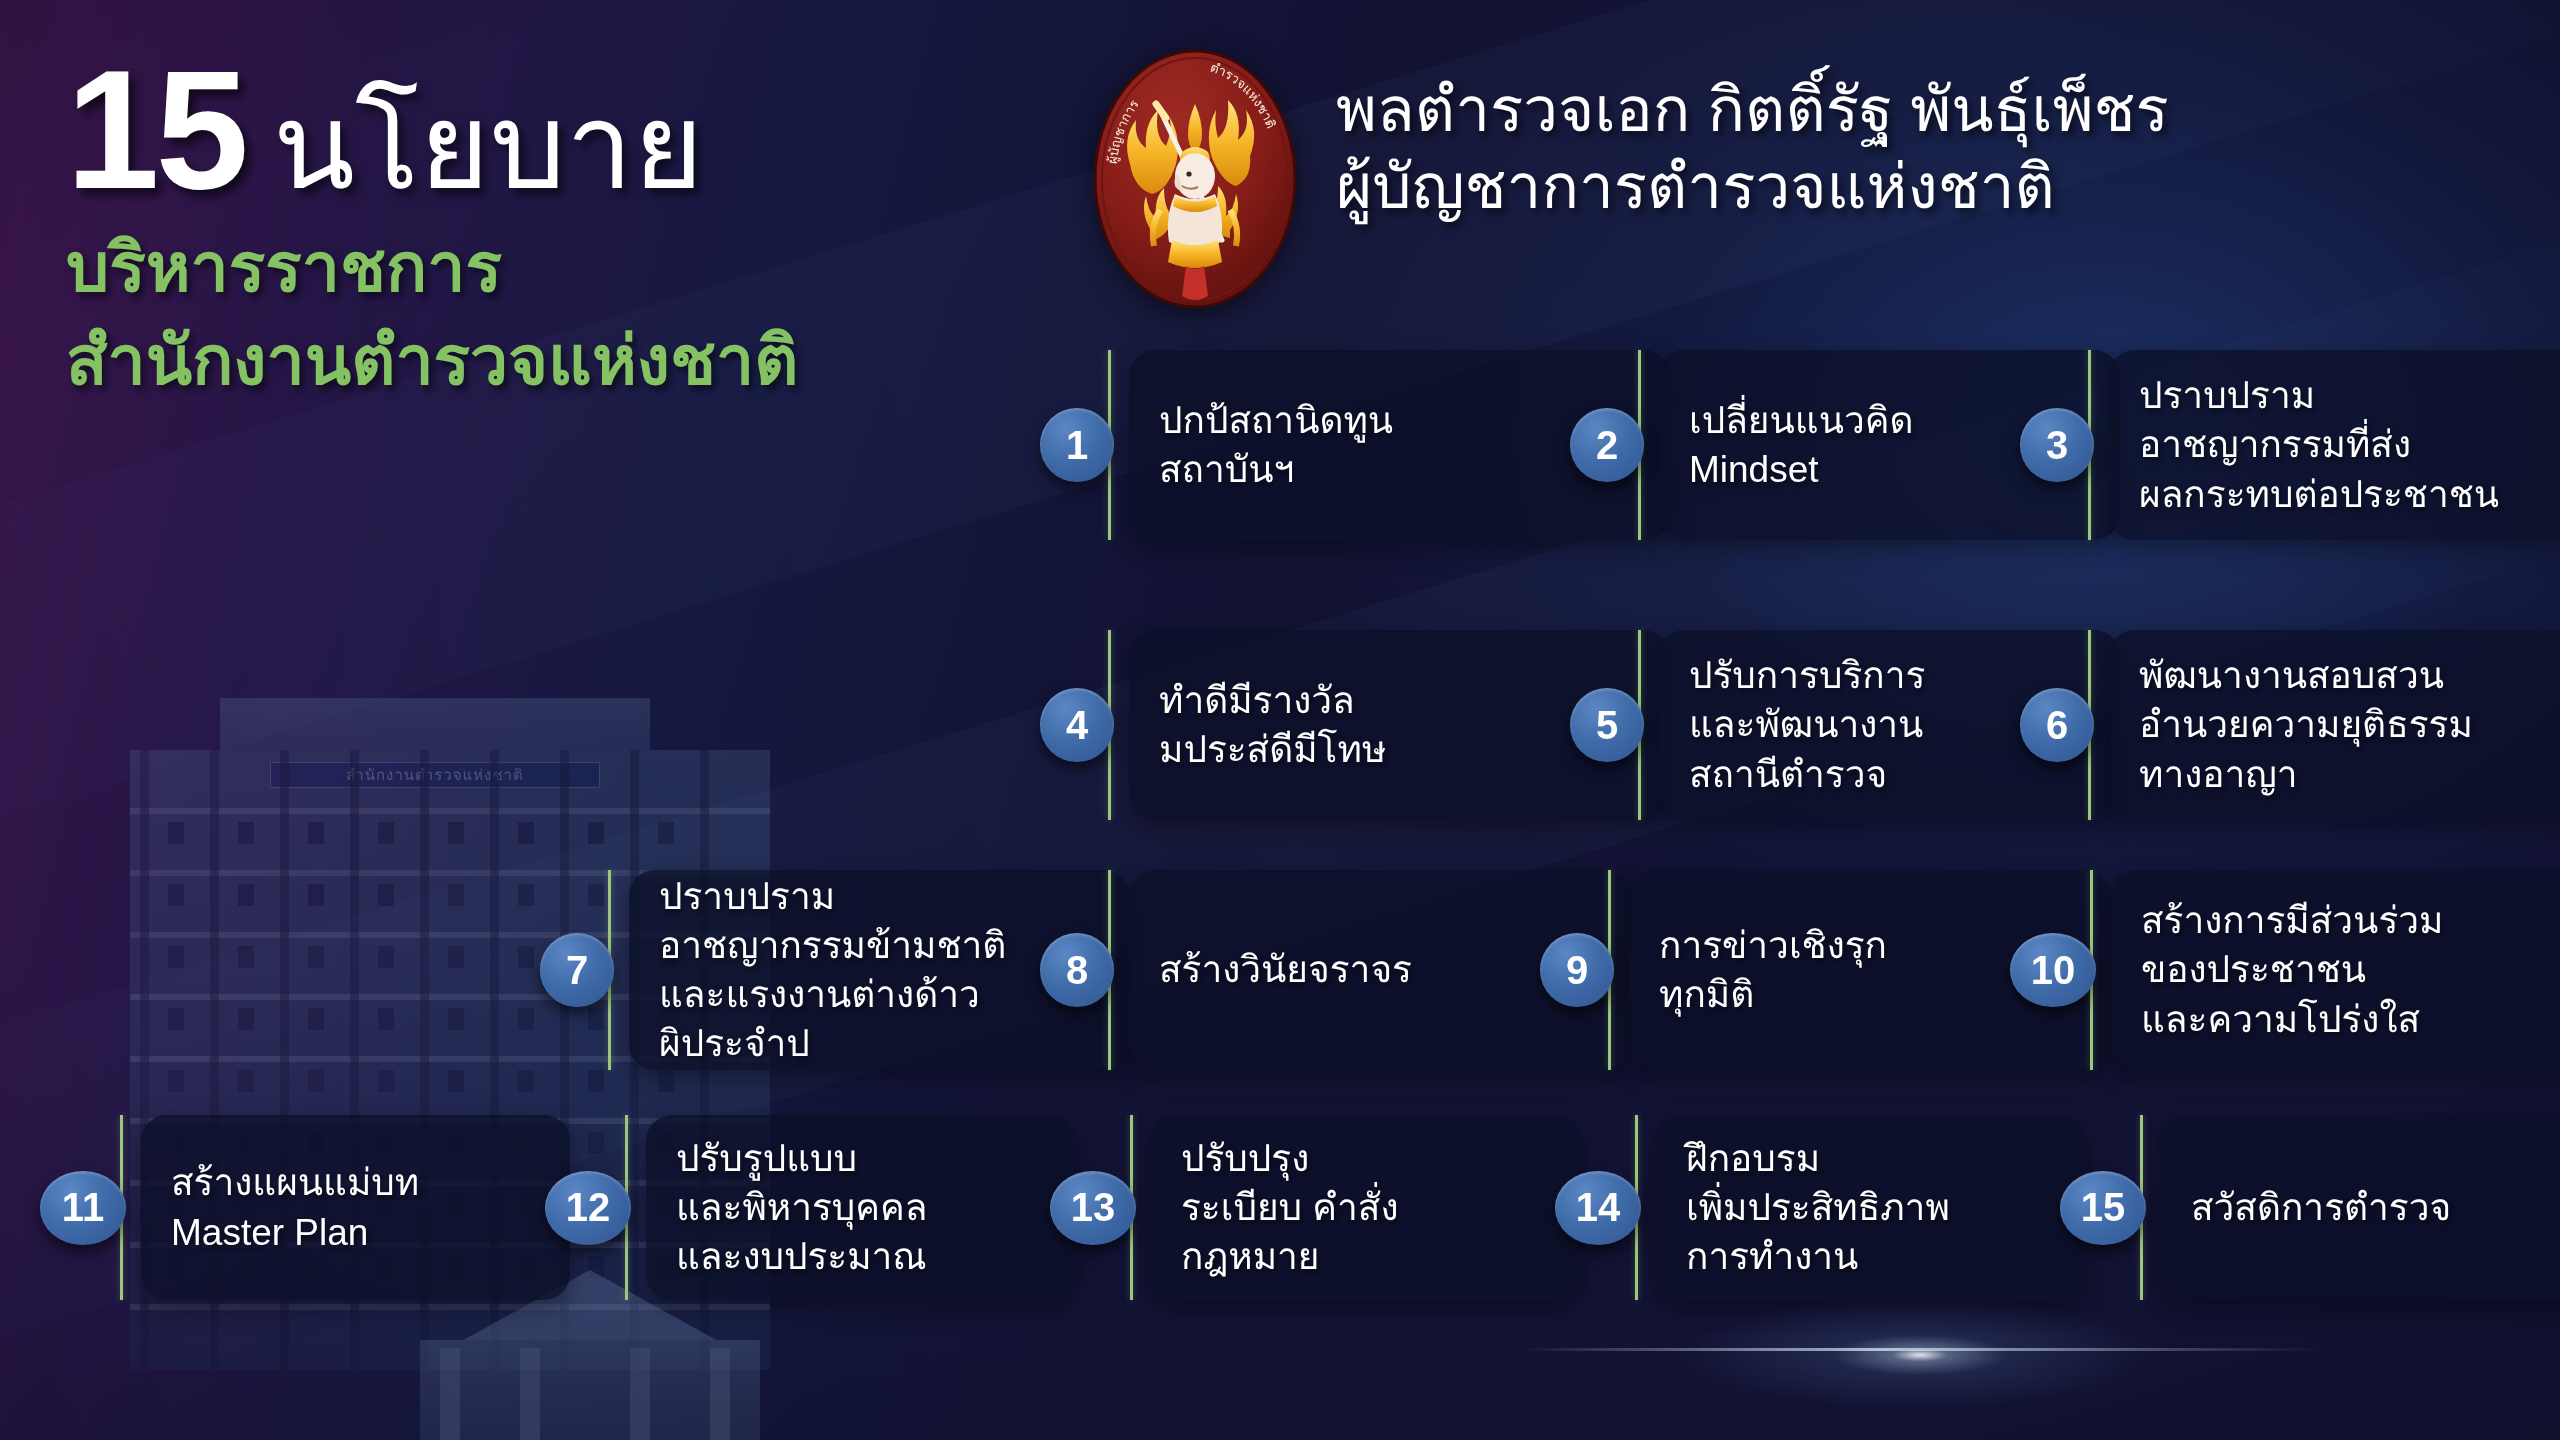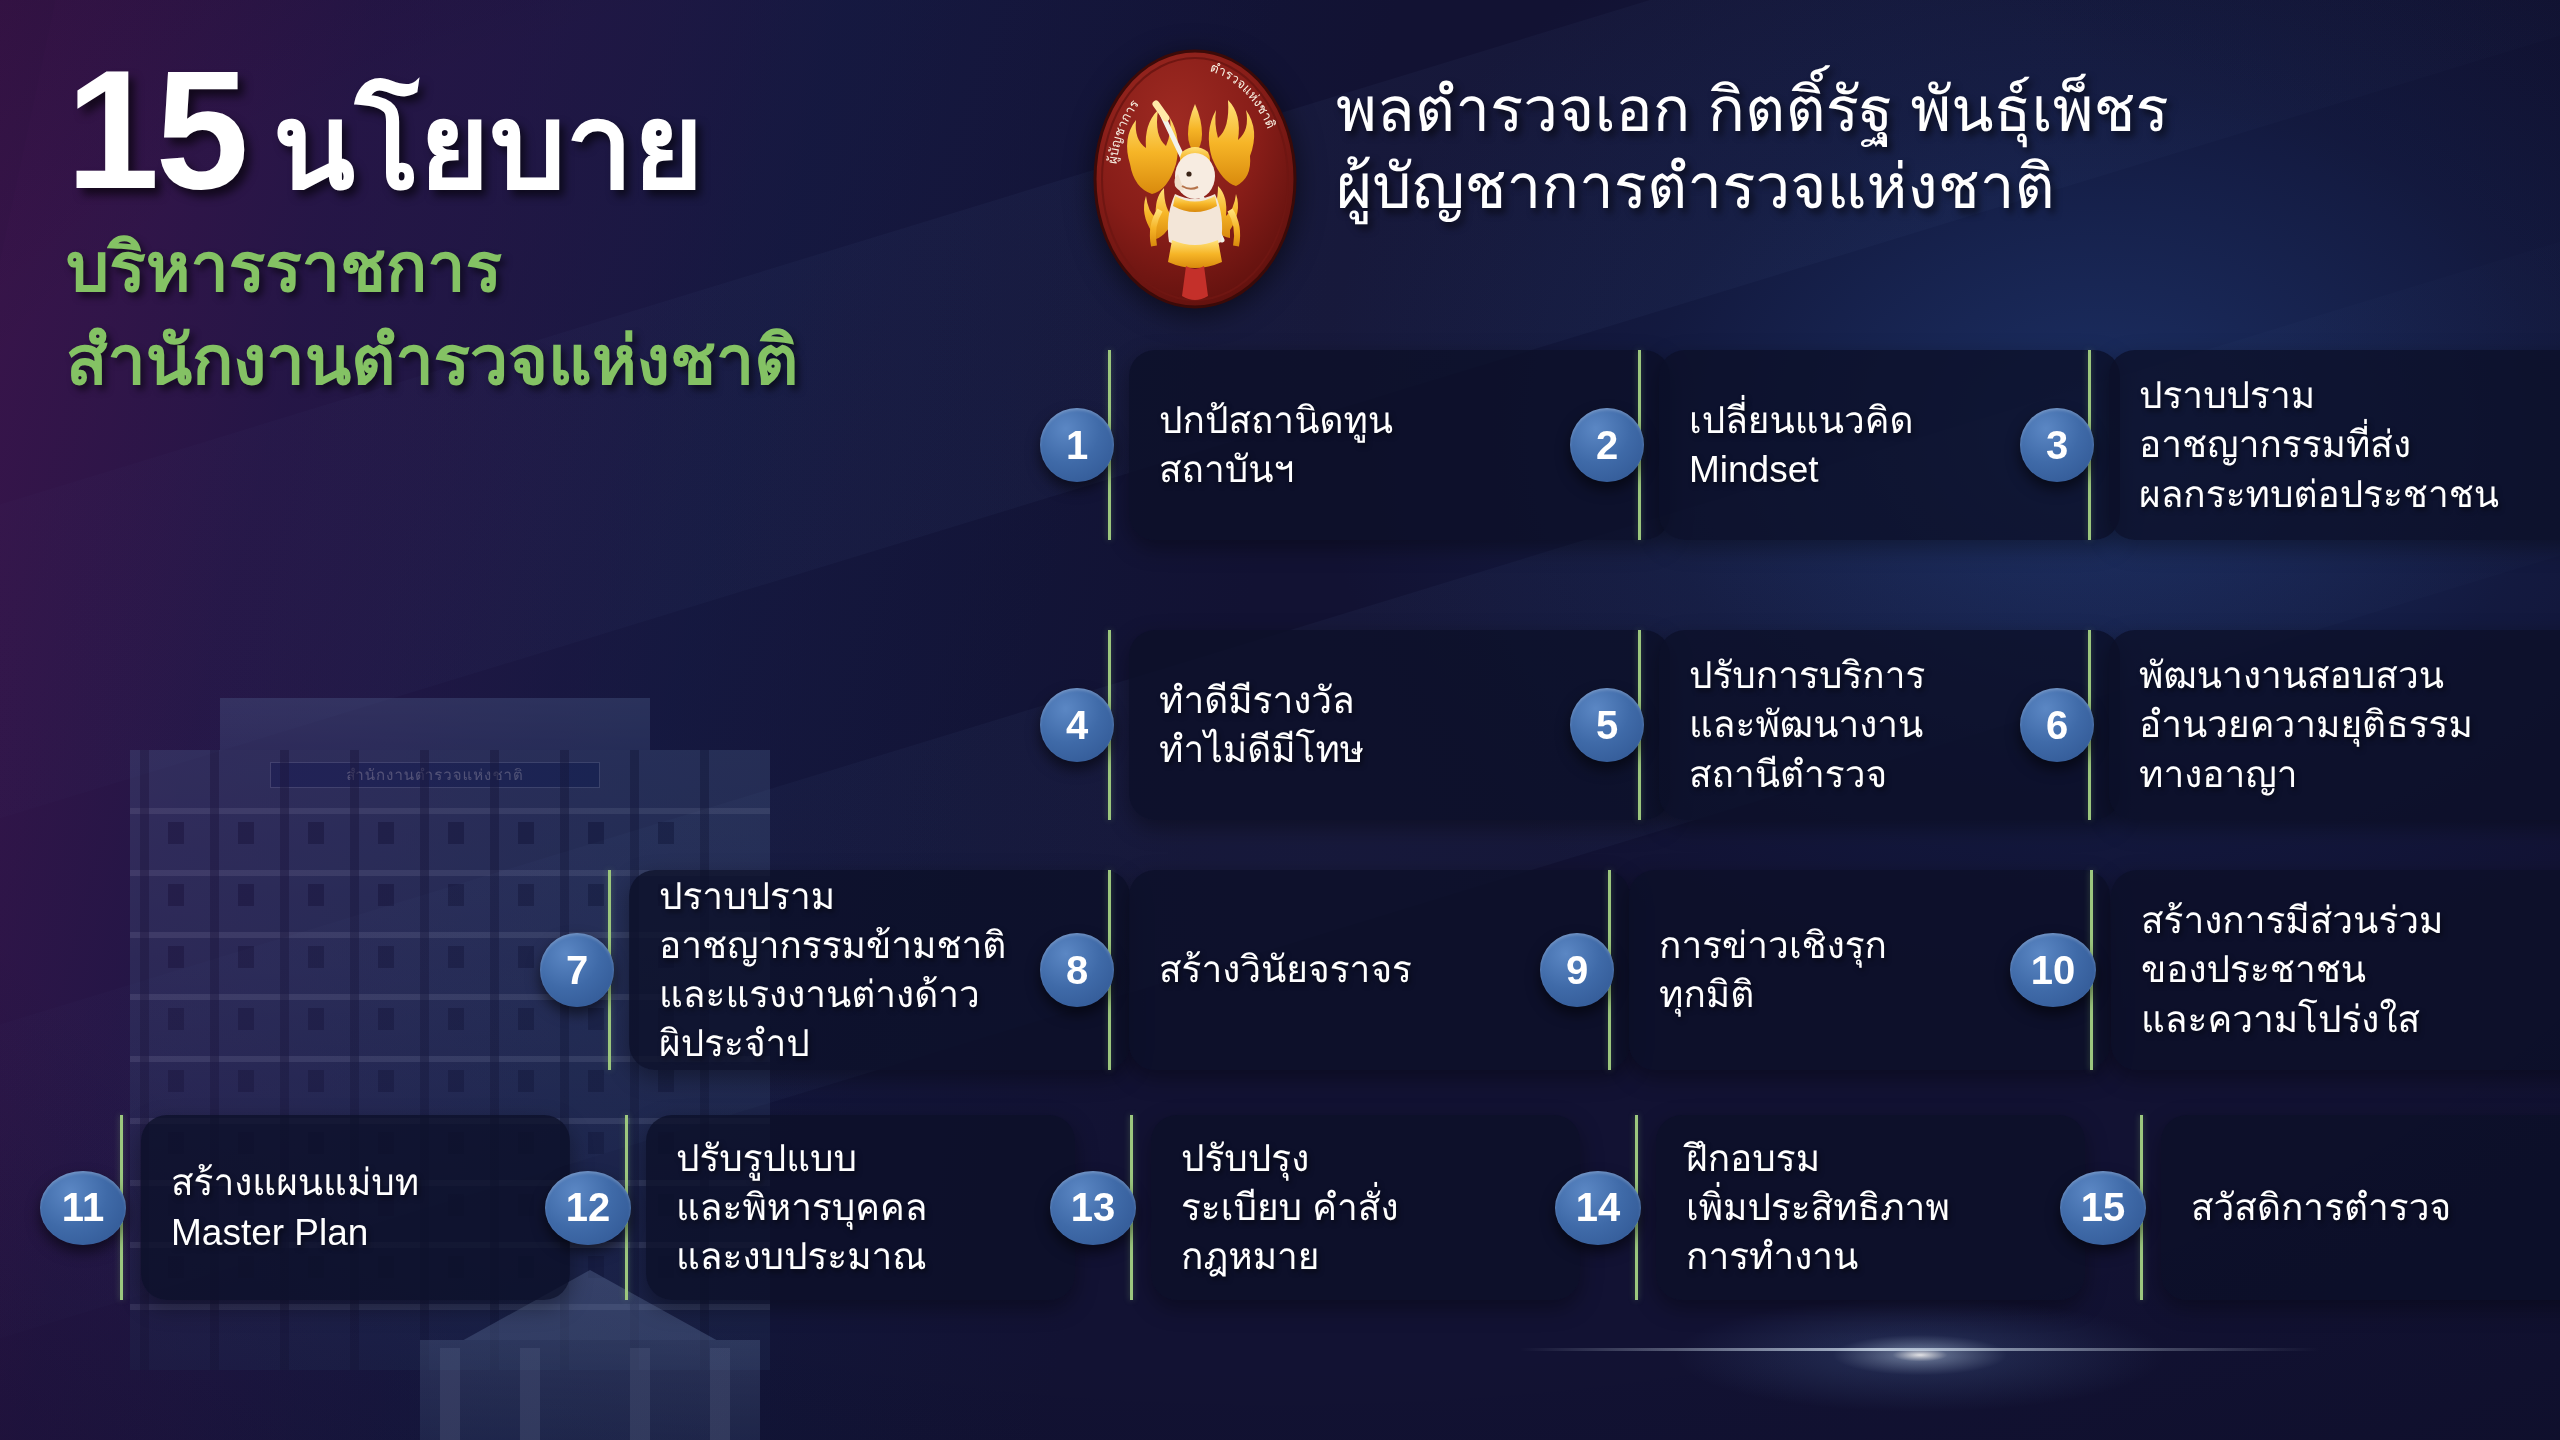--- a/index.html
+++ b/index.html
@@ -104,21 +104,21 @@
 
   
   .hero { position:absolute; left:66px; top:46px; width:1020px; }
   .hero-top{ display:flex; align-items:baseline; }
   .hero-num{
     font-size:168px; font-weight:bold; color:#ffffff; line-height:1;
     letter-spacing:-4px;
     text-shadow:6px 7px 9px rgba(0,0,0,.6);
   }
   .hero-word{
-    font-size:120px; font-weight:bold; color:#ffffff; line-height:1;
+    font-size:120px; font-weight:normal; color:#ffffff; line-height:1;
     margin-left:28px;
     text-shadow:5px 6px 8px rgba(0,0,0,.6);
   }
   .hero-green{
     margin-top:14px; color:#84c264; font-weight:bold; font-size:68px; line-height:1.16;
     text-shadow:4px 5px 7px rgba(0,0,0,.55);
   }
   .hero-year{
     margin-top:22px; color:#8cc36e; font-size:54px; line-height:1.1;
     text-shadow:3px 4px 6px rgba(0,0,0,.5);
@@ -379,21 +379,21 @@
           <span class="ln">ผลกระทบต่อประชาชน</span>
         </div>
       </div>
     </div>
     <div class="policy" style="left:1040px;top:630px;width:630px;height:190px;">
       <div class="badge">4</div>
       <div class="divider" style="height:190px"></div>
       <div class="card">
         <div class="card-text">
           <span class="ln">ทำดีมีรางวัล</span>
-          <span class="ln">ทำไม่ดีมีโทษ</span>
+          <span class="ln">มประส่ดีมีโทษ</span>
         </div>
       </div>
     </div>
     <div class="policy" style="left:1570px;top:630px;width:550px;height:190px;">
       <div class="badge">5</div>
       <div class="divider" style="height:190px"></div>
       <div class="card">
         <div class="card-text">
           <span class="ln">ปรับการบริการ</span>
           <span class="ln">และพัฒนางาน</span>

